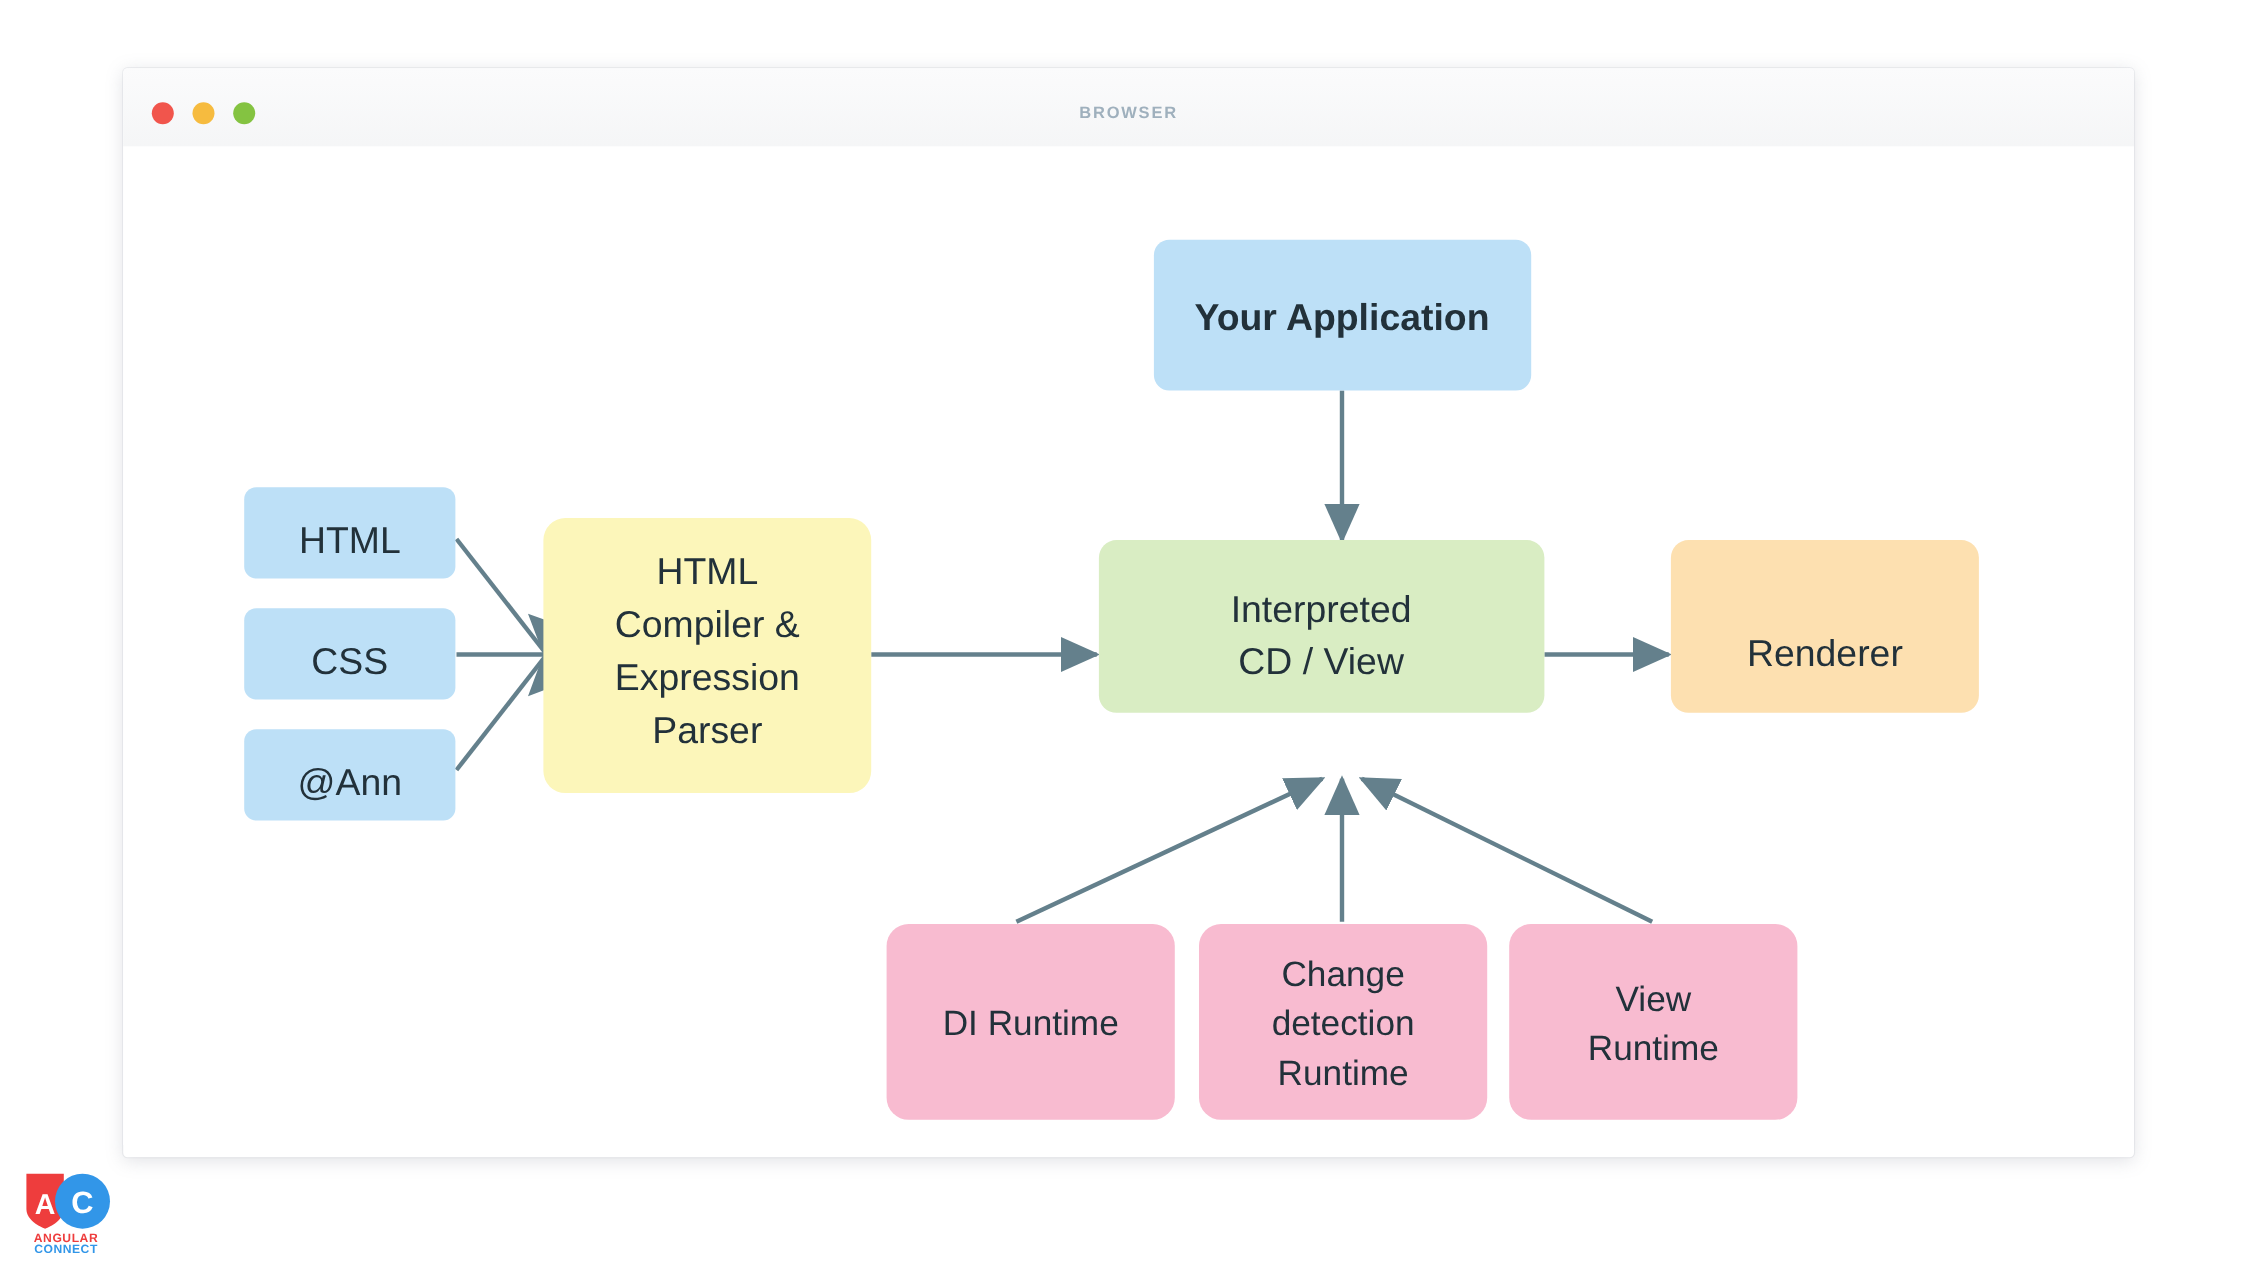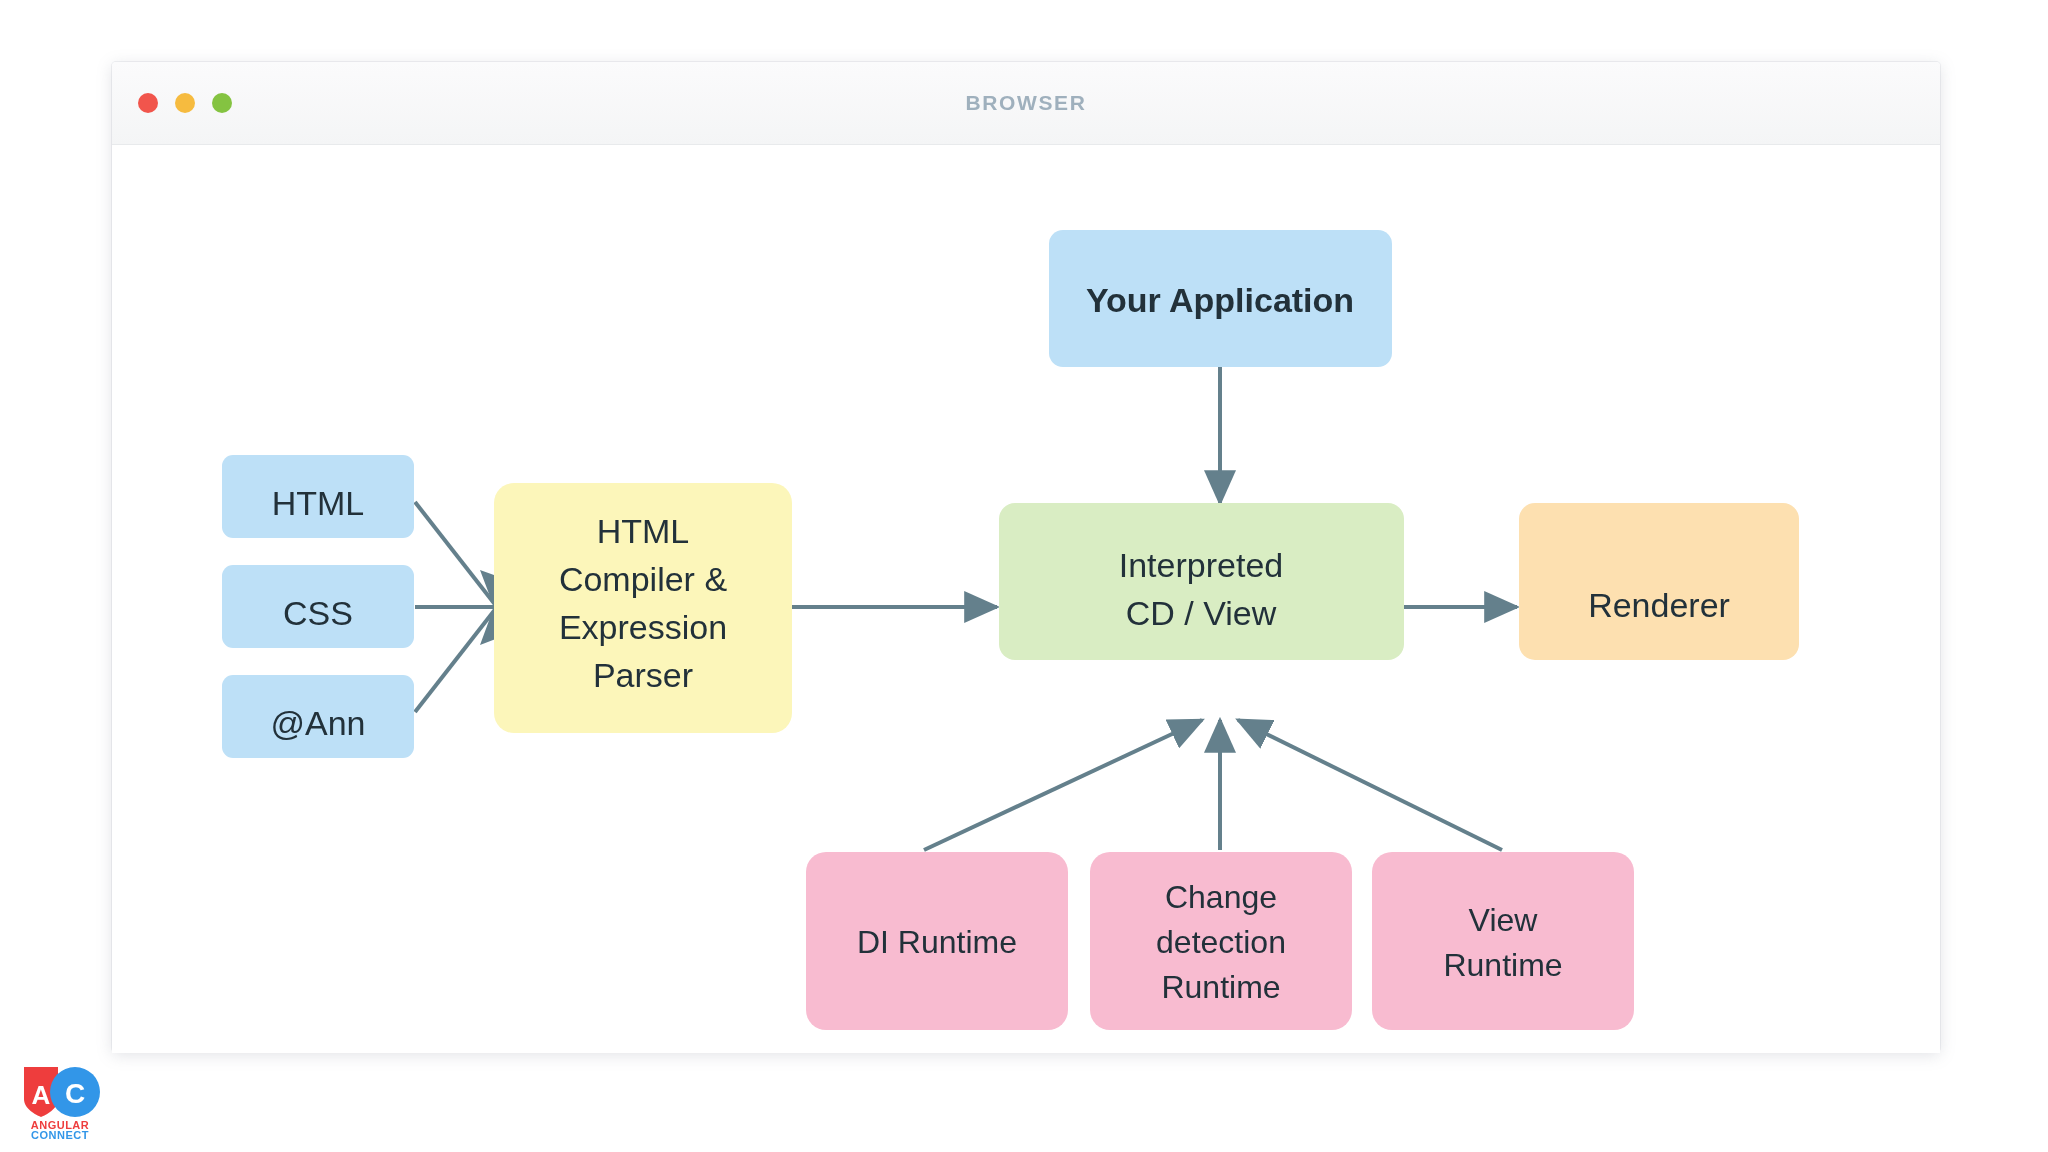--- a/index.html
+++ b/index.html
@@ -54,30 +54,30 @@
   .light.yellow { background: #f6bb3f; }
   .light.green  { background: #84c341; }
 
   #window-title {
     position: absolute;
     left: 0; top: 0;
     width: 100%;
     height: 82px;
     line-height: 82px;
     text-align: center;
-    font-size: 21px;
+    font-size: 15px;
     font-weight: bold;
     letter-spacing: 1.6px;
     color: #9fb0bd;
   }
 
   #canvas-area {
     position: absolute;
     left: 0;
-    top: 83px;
+    top: 71px;
     width: 100%;
     height: 908px;
     background: #ffffff;
     overflow: hidden;
   }
 
   
   #diagram-svg {
     position: absolute;
     left: 0; top: 0;

